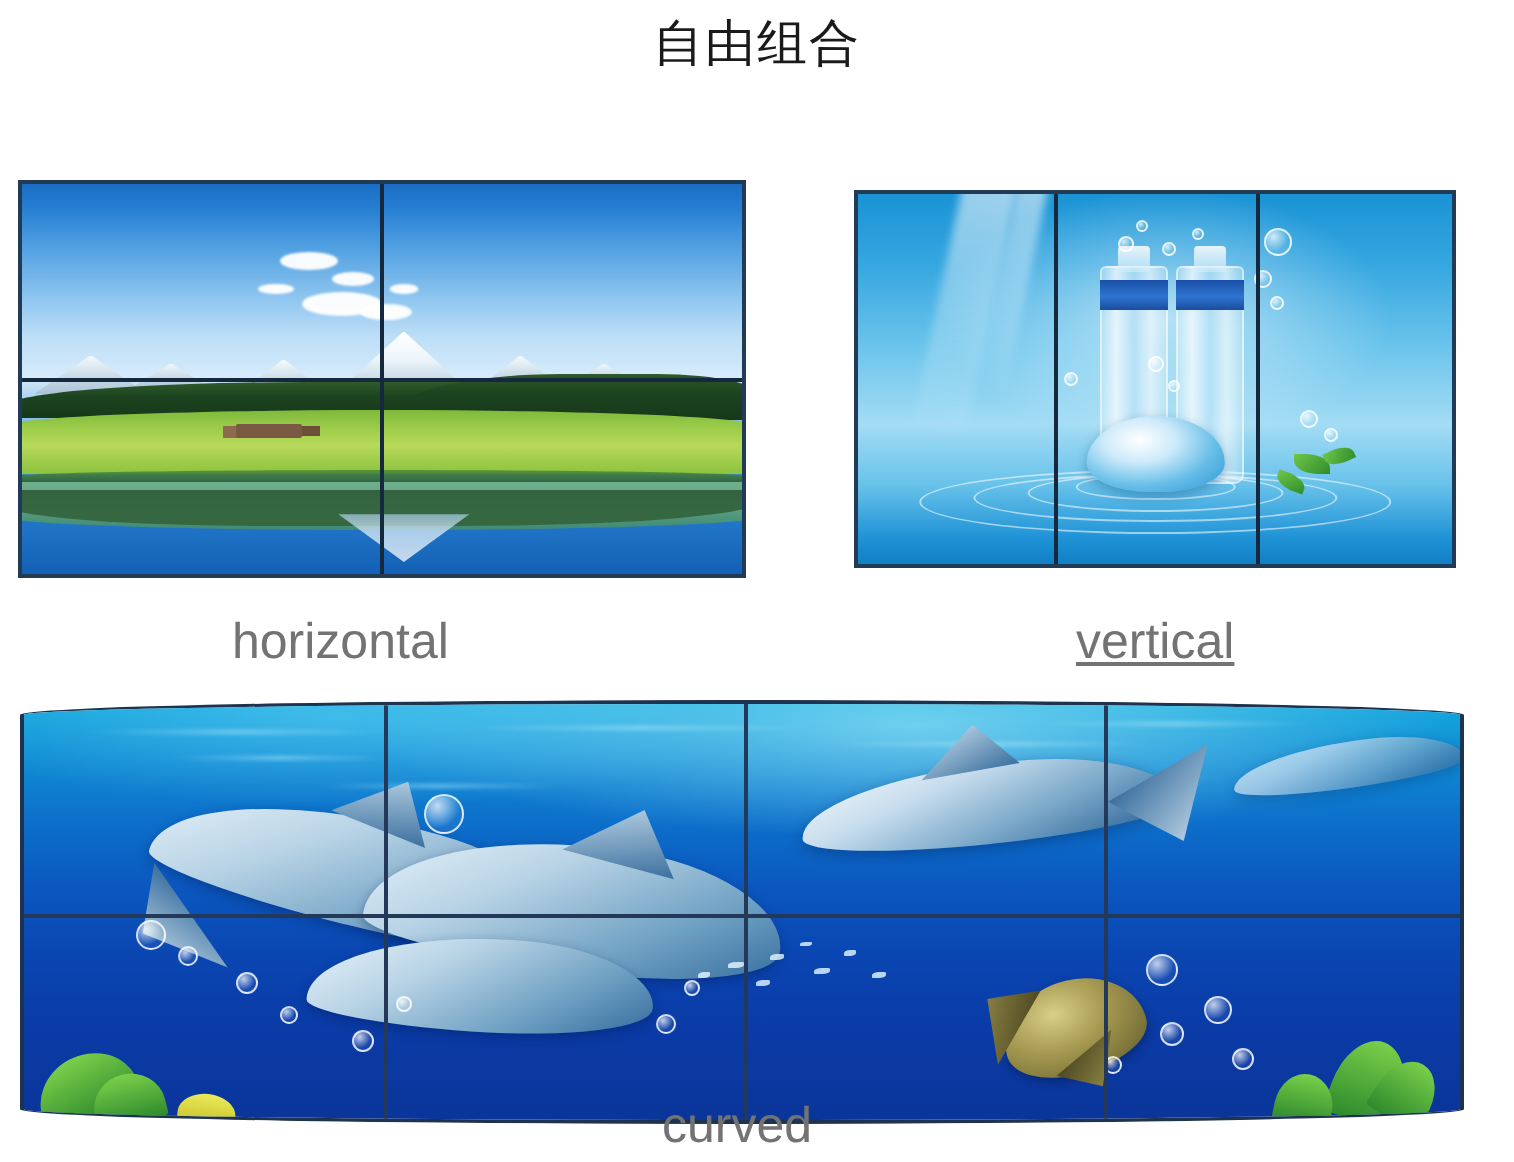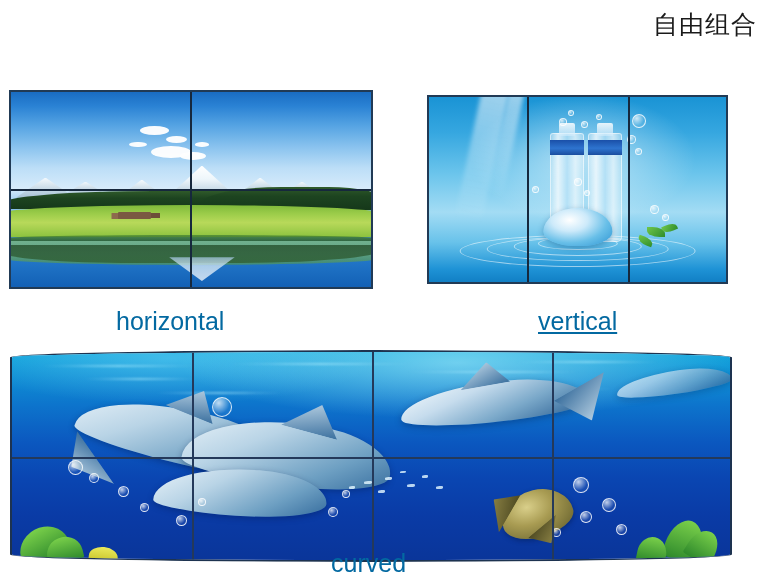--- a/index.html
+++ b/index.html
@@ -15,22 +15,22 @@
     font-family: "Liberation Sans", "DejaVu Sans", sans-serif;
     -webkit-font-smoothing: antialiased;
   }
 
   
   #page-title {
     position: absolute;
     left: 0;
     top: 8px;
     width: 757px;
-    text-align: right;
-    font-family: Liberation Sans, sans-serif;
+    text-align: center;
+    font-family: Liberation Mono, monospace;
     font-size: 25px;
     line-height: 32px;
     color: #1a1a1a;
     letter-spacing: 1px;
   }
 
   
   .wall {
     position: absolute;
     box-sizing: border-box;
@@ -51,21 +51,21 @@
     z-index: 5;
   }
   .bezel-v { width: 2px; top: 0; bottom: 0; }
   .bezel-h { height: 2px; left: 0; right: 0; }
 
   
   .caption {
     position: absolute;
     font-size: 25px;
     line-height: 30px;
-    color: #0369a1;
+    color: #737373;
     white-space: nowrap;
   }
 
   
   #wall-horizontal {
     left: 9px;
     top: 90px;
     width: 364px;
     height: 199px;
   }

